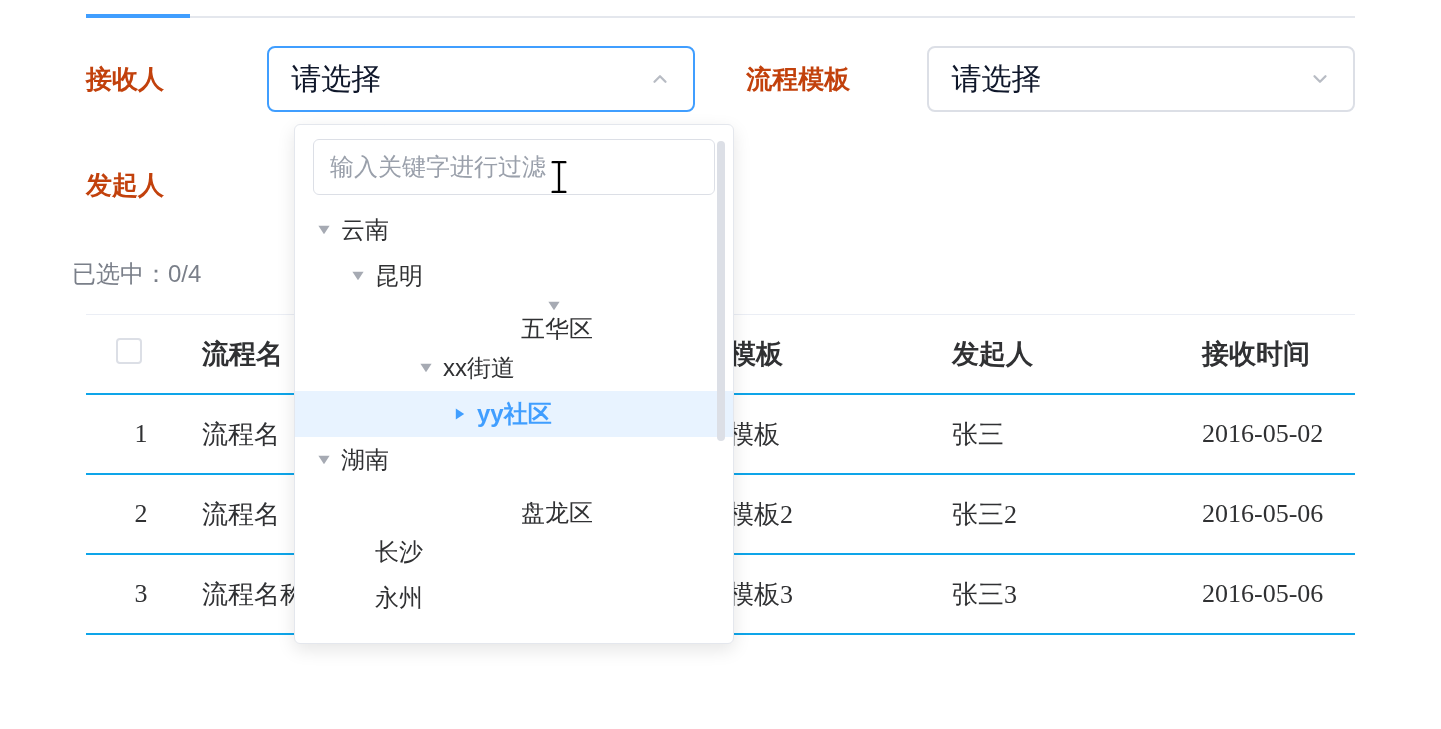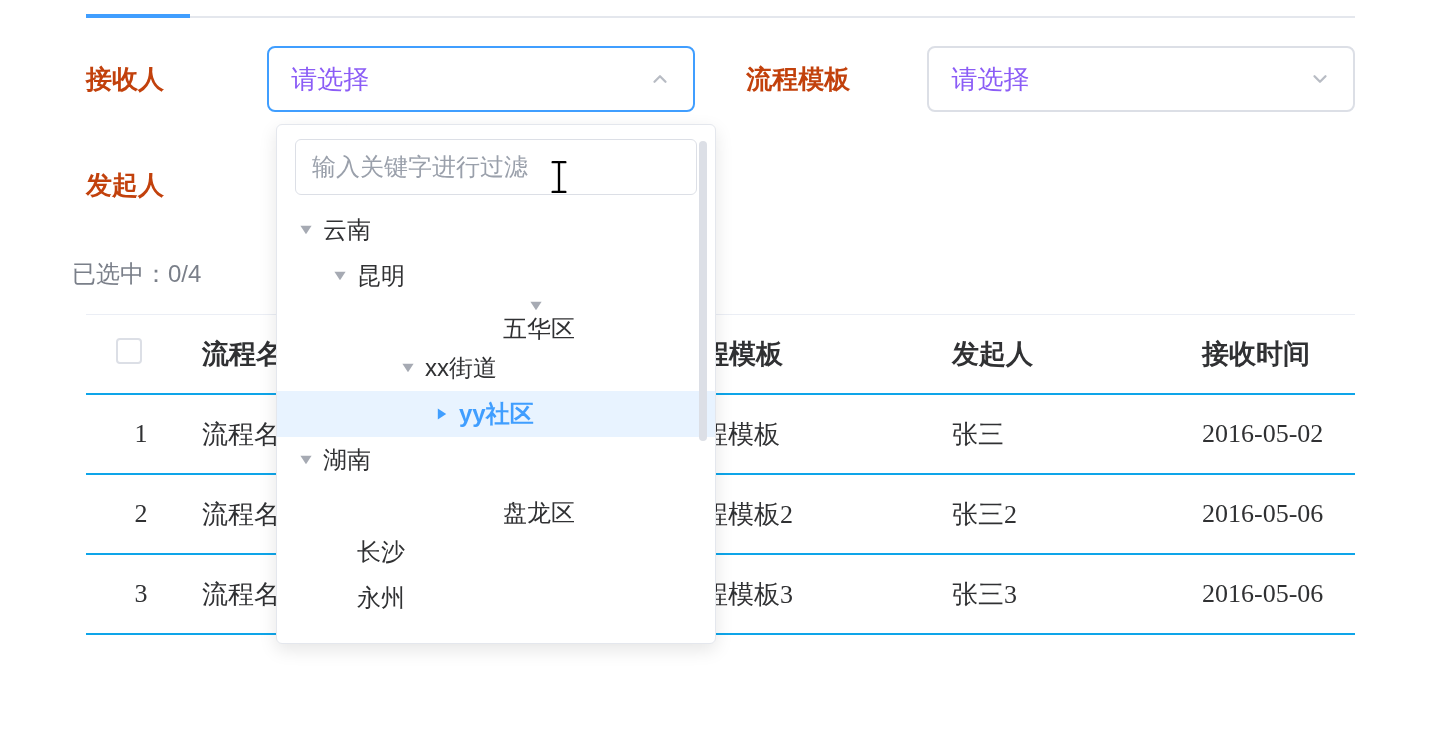--- a/index.html
+++ b/index.html
@@ -13,31 +13,31 @@
   
   .filters { margin: 28px 86px 0 86px; position: relative; }
   .filter-row { display: flex; align-items: center; height: 66px; margin-bottom: 40px; }
   .label { font-size: 26px; font-weight: 600; color: #c2410c; width: 190px; }
   .select-box {
     width: 446px; height: 66px; border: 2px solid #dcdfe6; border-radius: 8px;
     display: flex; align-items: center; justify-content: space-between;
     padding: 0 22px; background: #fff; cursor: pointer;
   }
   .select-box.focused { border-color: #409eff; }
-  .select-placeholder { font-size: 26px; color: #8b5cf6; }
+  .select-placeholder { font-size: 30px; color: #0f172a; }
   .chev { width: 22px; height: 22px; display: inline-block; }
   .chev svg { width: 22px; height: 22px; display: block; }
   .chev-down svg { transform: rotate(0deg); }
   .chev-up svg { transform: rotate(180deg); }
 
   .filter-row .spacer { width: 54px; }
 
   
   .popover {
-    position: absolute; left: 190px; top: 78px;
+    position: absolute; left: 208px; top: 78px;
     width: 440px; height: 520px;
     background: #fff; border: 1px solid #e4e7ed; border-radius: 6px;
     box-shadow: 0 6px 18px rgba(0,0,0,0.10);
     overflow: hidden;
   }
   .popover::before {
     content: ""; position: absolute; top: -8px; left: 72px;
     width: 14px; height: 14px; background: #fff; border-left: 1px solid #e4e7ed; border-top: 1px solid #e4e7ed;
     transform: rotate(45deg);
   }

